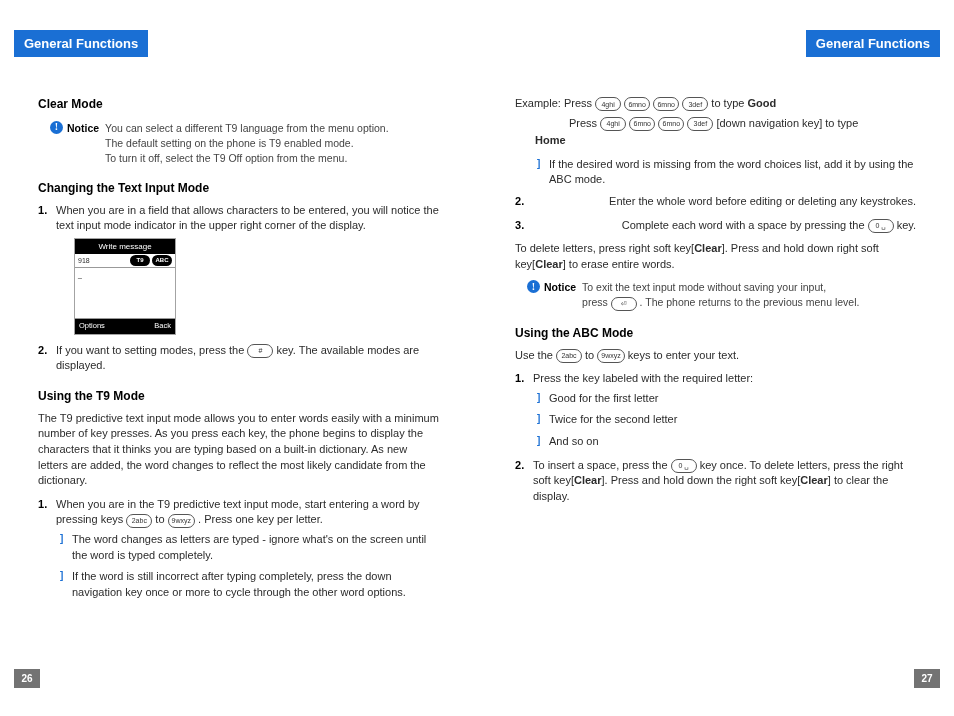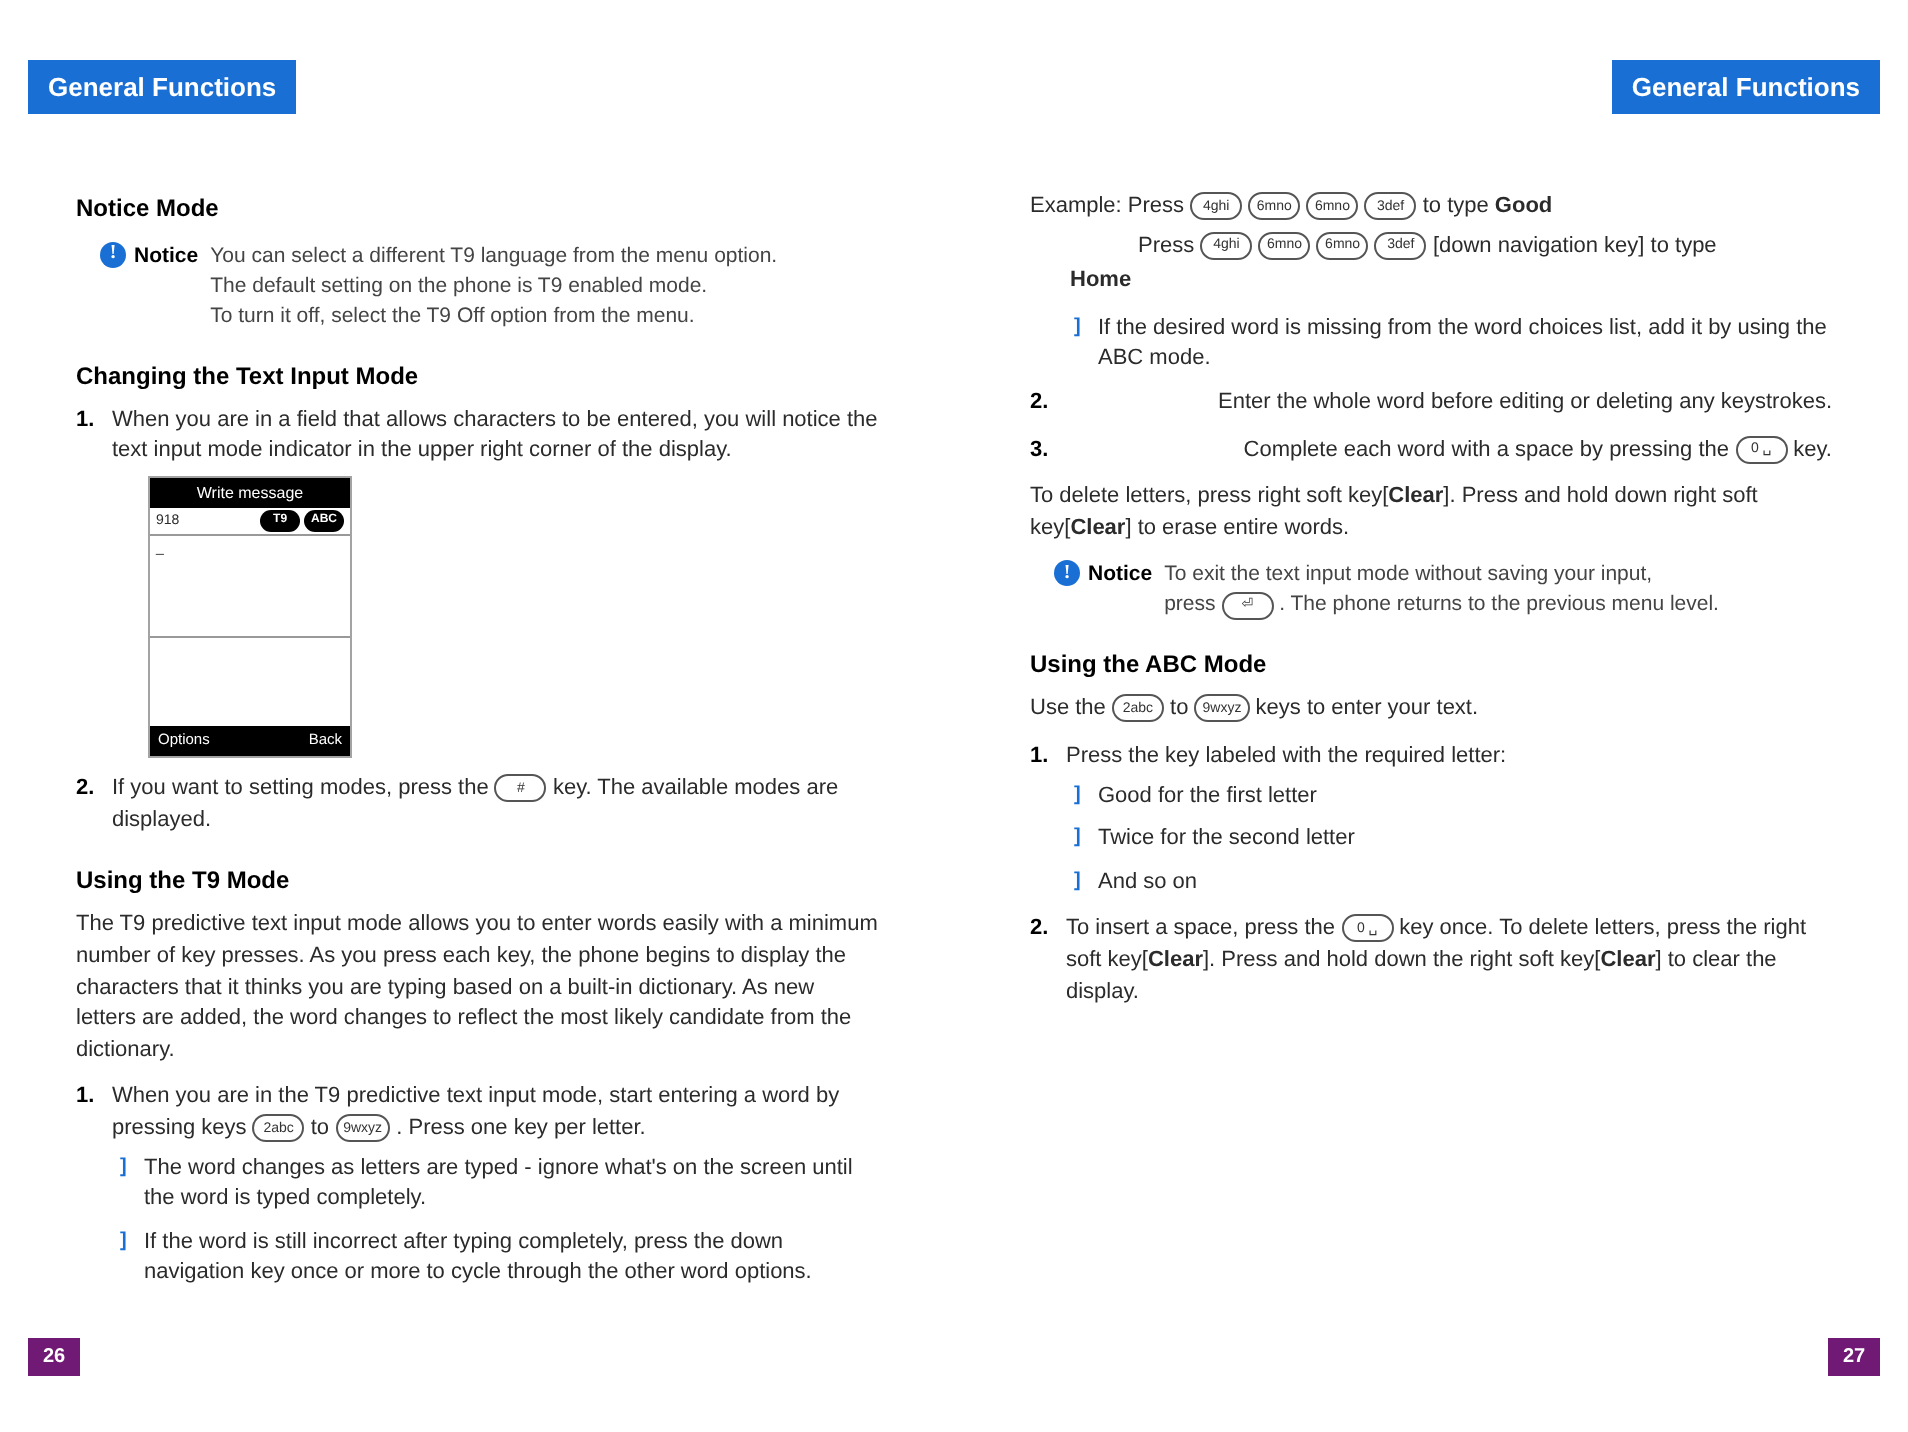--- a/index.html
+++ b/index.html
@@ -134,38 +134,38 @@
   .bold { font-weight: 900; font-family:"Arial Black",Arial,sans-serif; }
   .phone-mock {
     width: 100px;
     border: 1px solid #a3a3a3;
     margin: 4px 0 8px 18px;
     font-size: 8px;
   }
   .phone-title { background:#000;color:#fff;text-align:center;padding:2px 0; }
   .phone-row { display:flex;justify-content:space-between;padding:1px 3px;border-bottom:1px solid #999;font-size:7px;align-items:center;}
   .phone-body { height:46px;border-bottom:1px solid #999;padding:2px 3px;font-size:7px;}
-  .phone-bottom { display:flex;justify-content:space-between;background:#000;color:#fff;padding:2px 4px;font-size:7.5px;margin-top:44px;}
+  .phone-bottom { display:flex;justify-content:space-between;background:#000;color:#fff;padding:2px 4px;font-size:7.5px;}
   .page-num {
     position:absolute;bottom:28px;
-    background:#701a75;color:#fff;font-weight:bold;
+    background:#737373;color:#fff;font-weight:bold;
     font-size:10px;padding:4px 6px;min-width:14px;text-align:center;
   }
   .pn-left{left:14px;} .pn-right{right:14px;}
 </style>
 </head>
 <body>
 
 <div class="page-wrap">
 
   <div class="page">
     <div class="header-tab header-left">General Functions</div>
 
     <div class="content">
-      <h3 class="sec">Notice Mode</h3>
+      <h3 class="sec">Clear Mode</h3>
 
       <div class="notice-row">
         <div class="notice-label">
           <span class="notice-icon">!</span>
           <span>Notice</span>
         </div>
         <div class="notice-body">
           <span>You can select a different T9 language from the menu option.</span><br>
           <span>The default setting on the phone is T9 enabled mode.</span><br>
           <span>To turn it off, select the T9 Off option from the menu.</span>

